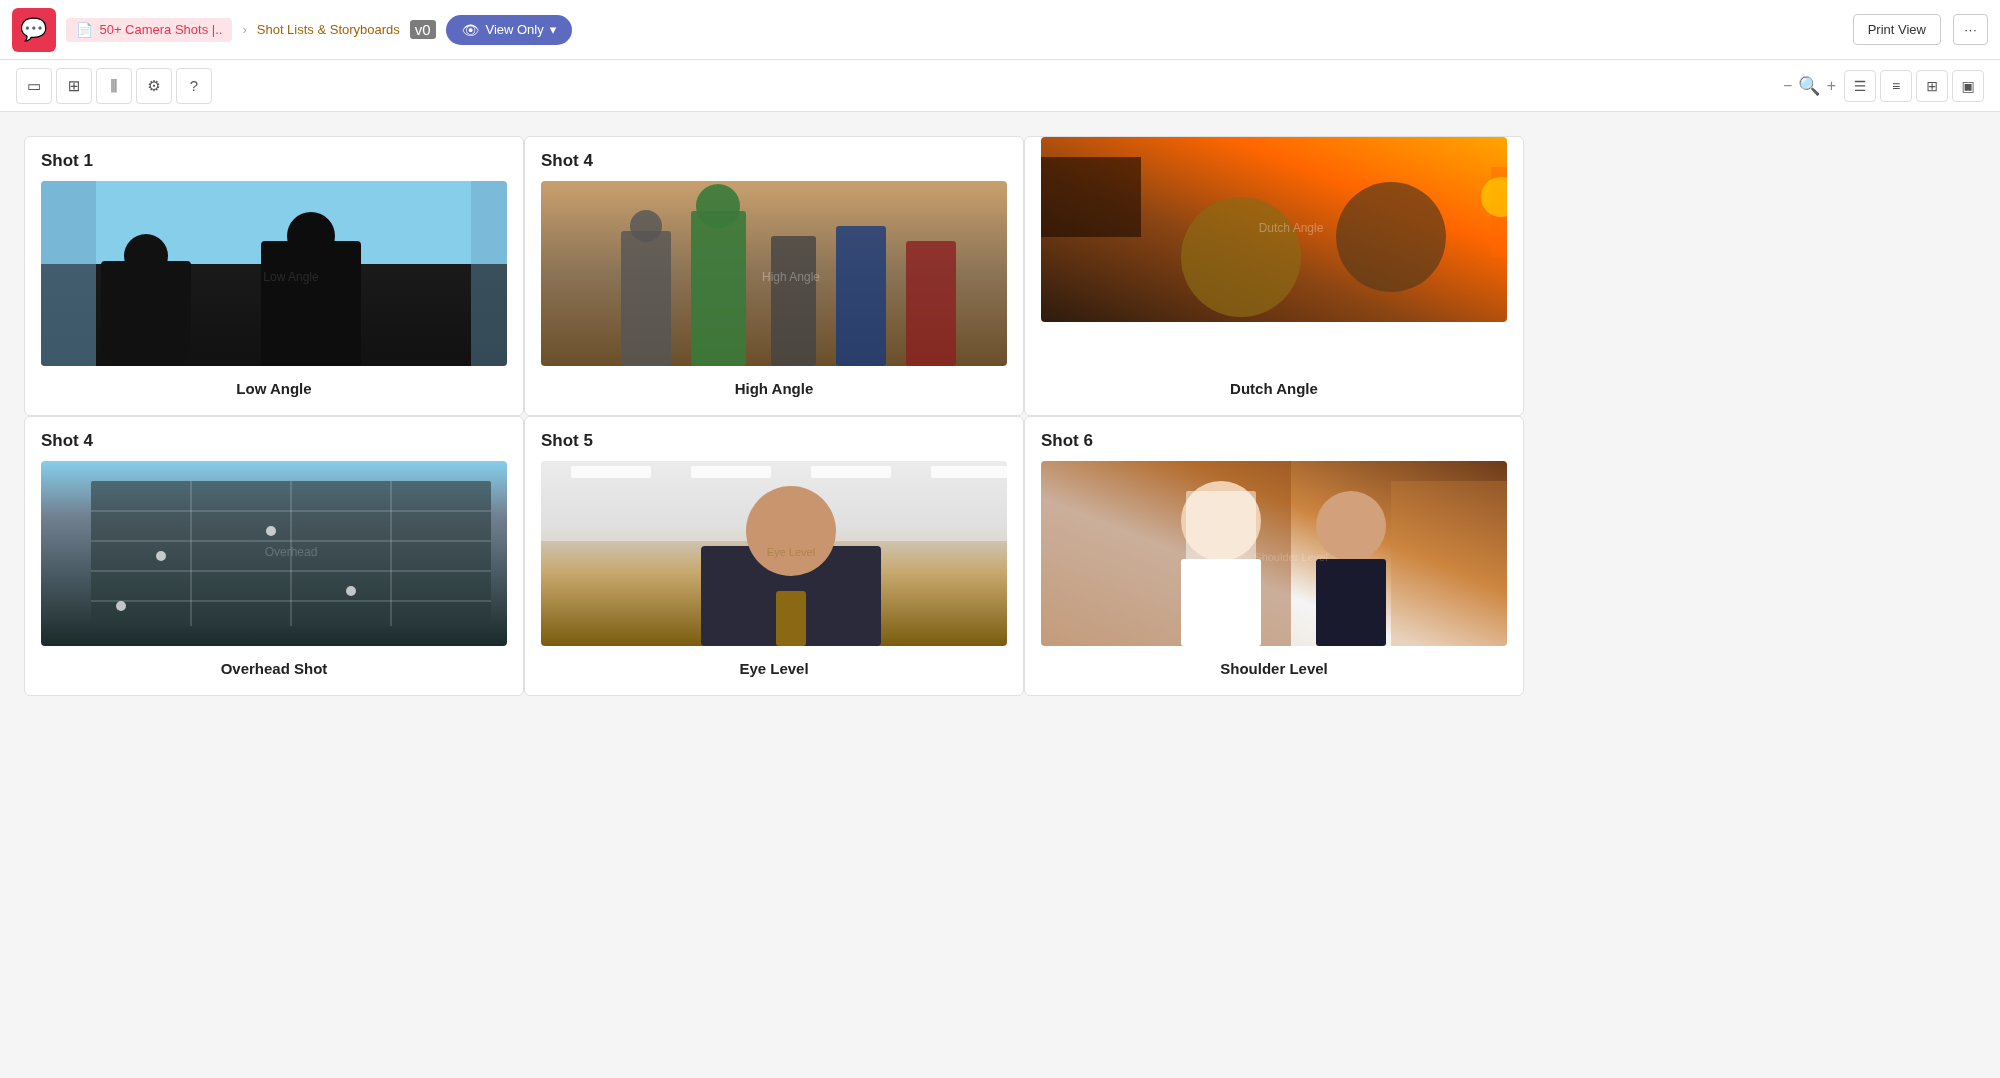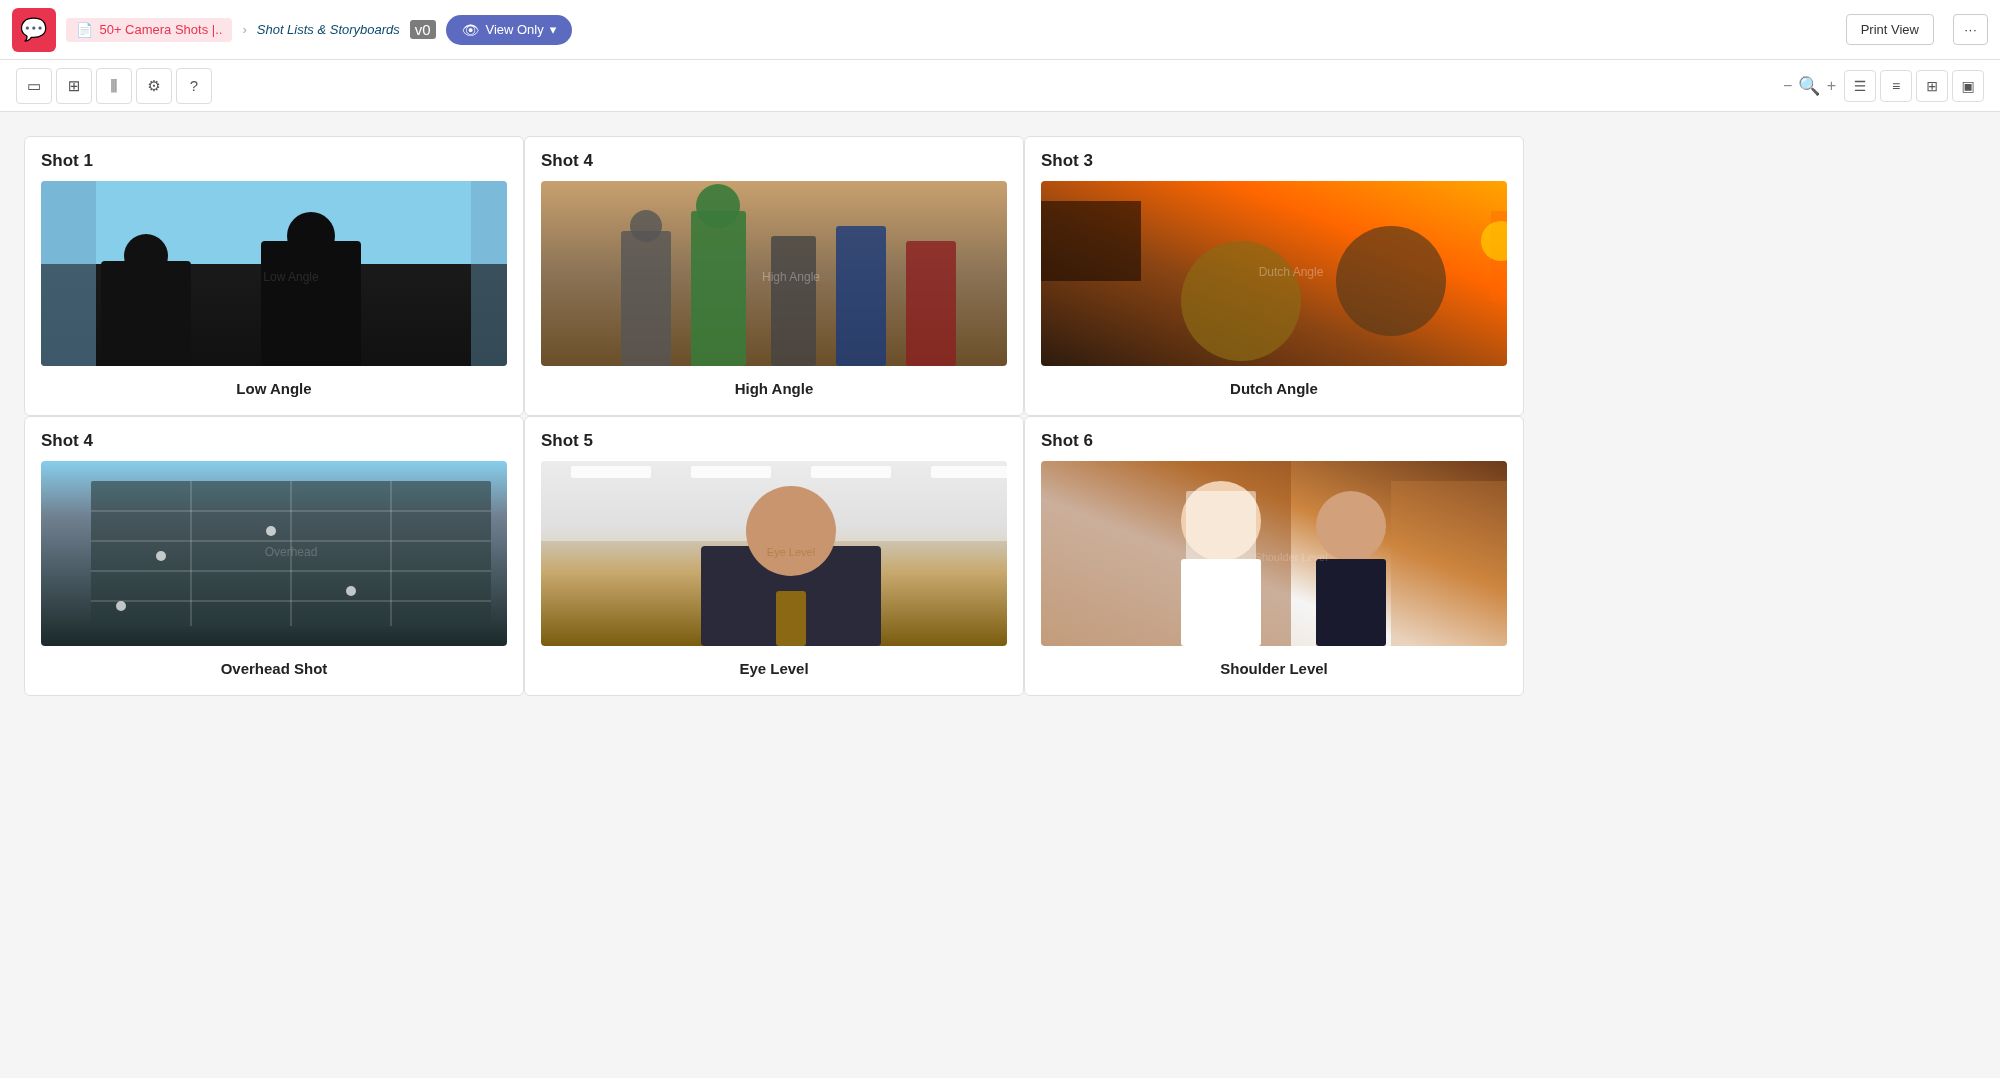--- a/index.html
+++ b/index.html
@@ -34,21 +34,21 @@
       background: #fce4e8;
       border-radius: 4px;
       padding: 4px 10px;
       color: #e8344e;
       font-size: 13px;
     }
     .breadcrumb-doc .doc-icon {
       font-size: 14px;
     }
     .breadcrumb-sep { color: #aaa; font-size: 13px; }
-    .breadcrumb-current { color: #0c4a6e; font-size: 13px; font-style: italic; }
+    .breadcrumb-current { color: #a16207; font-size: 13px; }
     .version-badge {
       background: #7c7c7c;
       color: white;
       border-radius: 3px;
       font-size: 15px;
       padding: 1px 5px;
     }
     .view-only-btn {
       display: flex;
       align-items: center;
@@ -59,21 +59,21 @@
       border-radius: 20px;
       padding: 7px 16px;
       font-size: 13px;
       cursor: pointer;
     }
     .view-only-btn .eye-icon { font-size: 14px; }
     .header-right {
       margin-left: auto;
       display: flex;
       align-items: center;
-      gap: 19px;
+      gap: 12px;
       border-radius: 12px;
     }
     .print-btn {
       border: 1px solid #ccc;
       background: white;
       border-radius: 4px;
       padding: 7px 14px;
       font-size: 13px;
       cursor: pointer;
       color: #333;
@@ -319,21 +319,20 @@
     <rect x="230" y="55" width="45" height="130" fill="#444" rx="3" opacity="0.8"></rect>
     <rect x="295" y="45" width="50" height="140" fill="#1a3a7a" rx="3" opacity="0.8"></rect>
     <rect x="365" y="60" width="50" height="125" fill="#8B2020" rx="3" opacity="0.8"></rect>
     <text x="250" y="100" fill="#fff" font-size="12" text-anchor="middle" opacity="0.3">High Angle</text>
   </svg>
       </div>
     </div>
     <div class="shot-label">High Angle</div>
   </div>
       <div class="shot-card">
-    <div class="shot-header">Shot 3</div>
     <div class="shot-image-area">
       <div class="img-placeholder" title="Dutch angle selfie shot from Do the Right Thing">
         <svg width="100%" height="185" xmlns="http://www.w3.org/2000/svg">
     <defs>
                 <linearGradient id="g3" x1="0" y1="1" x2="1" y2="0">
                   <stop offset="0%" stop-color="#2d1b0e"></stop>
                   <stop offset="40%" stop-color="#8B4513"></stop>
                   <stop offset="70%" stop-color="#ff6600"></stop>
                   <stop offset="100%" stop-color="#ffa500"></stop>
                 </linearGradient>

